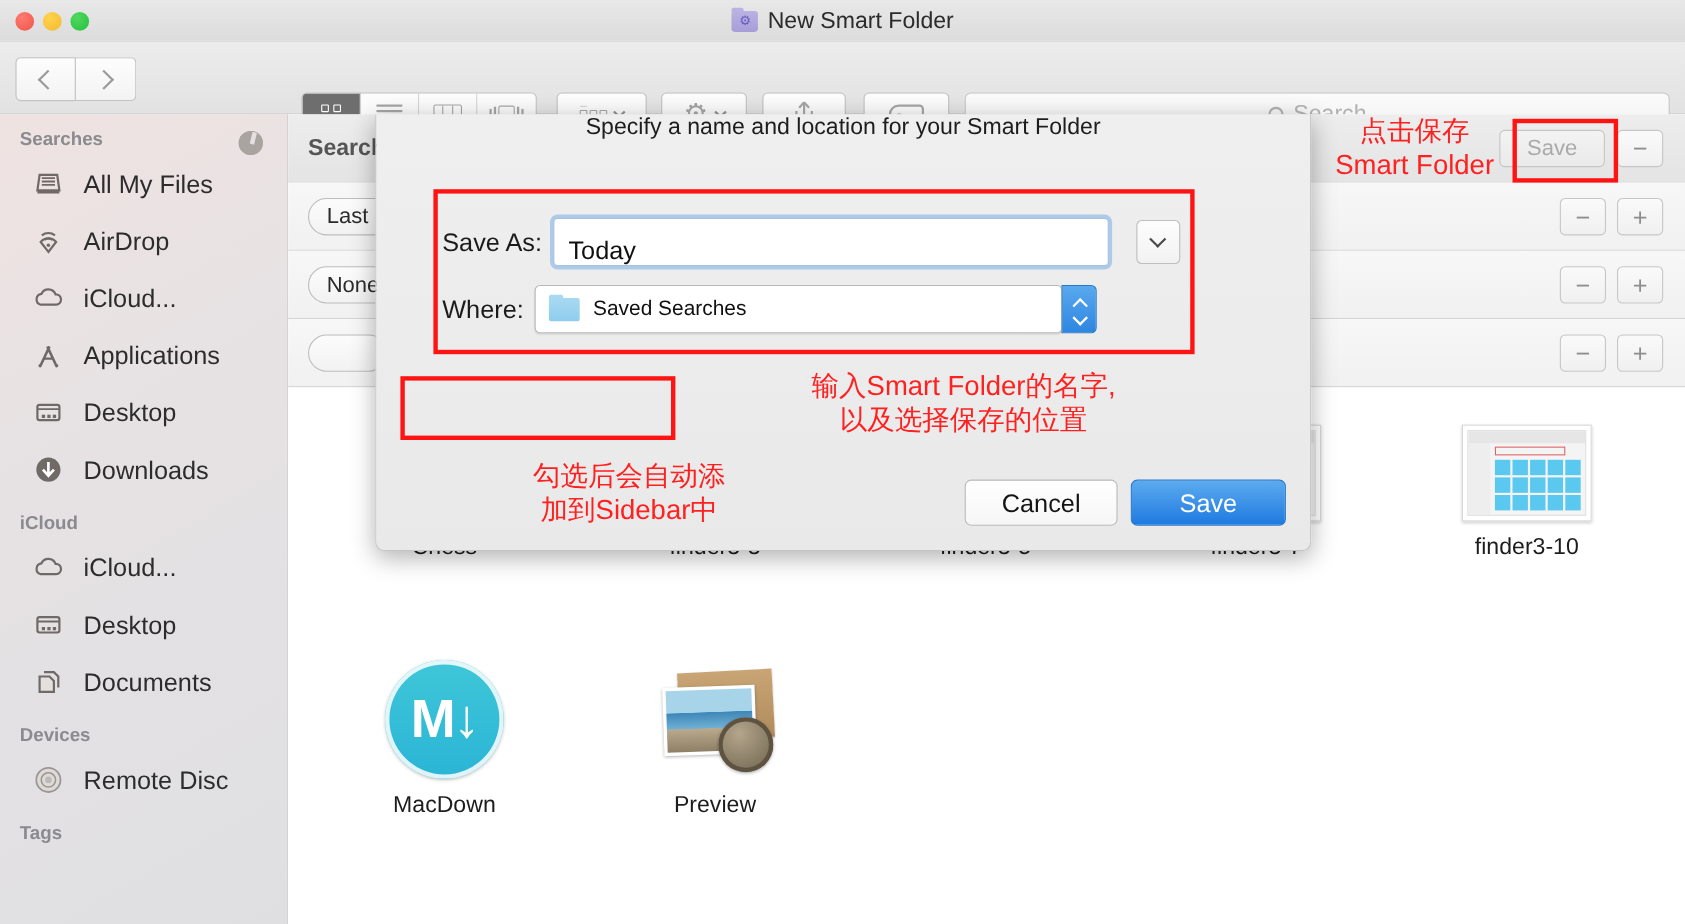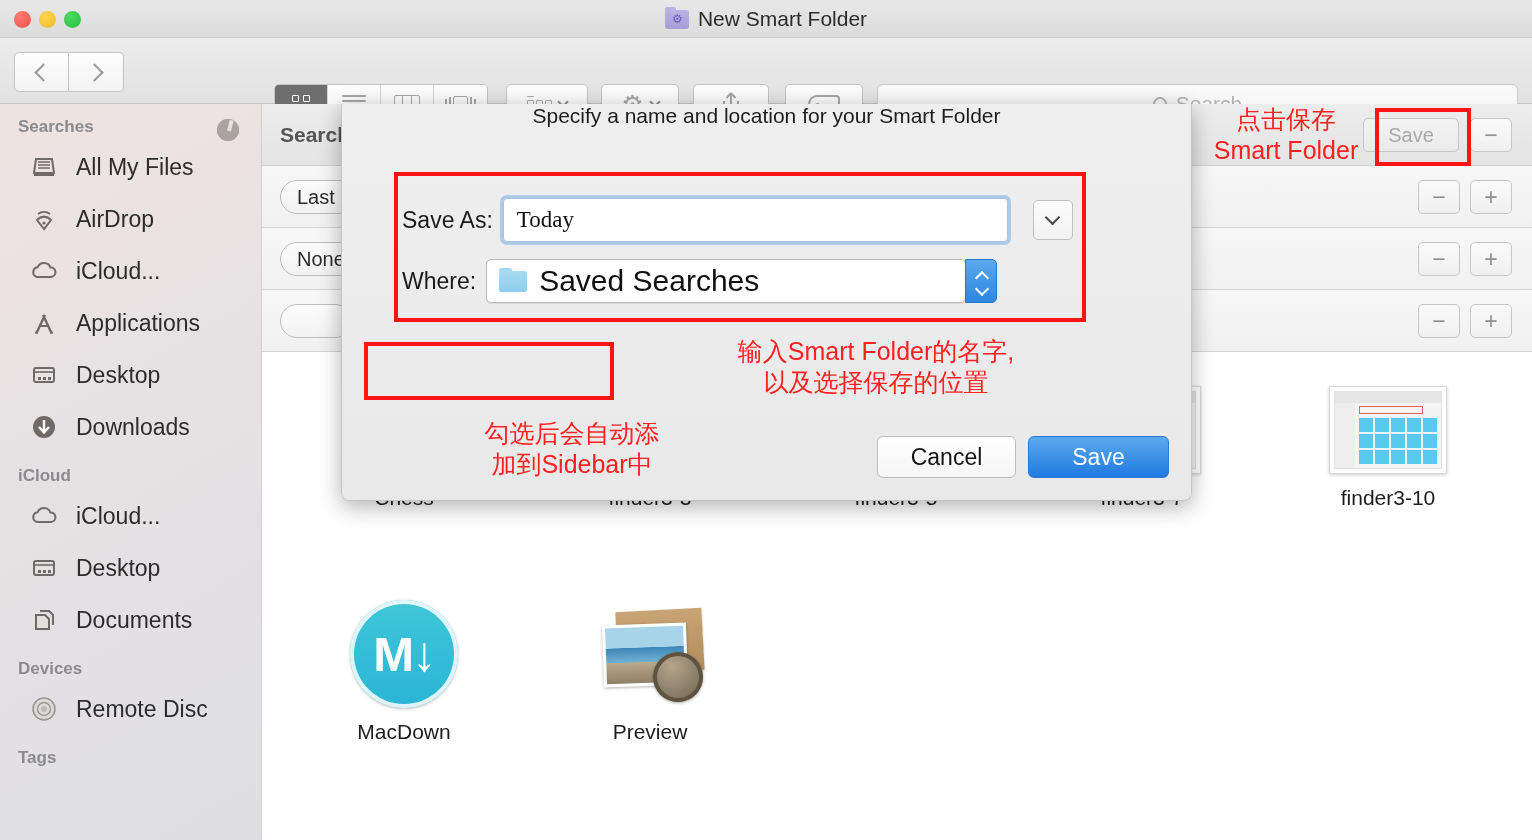--- a/index.html
+++ b/index.html
@@ -225,42 +225,42 @@
     border-radius: 0 0 8px 8px;
     box-shadow: 0 6px 22px rgba(0,0,0,0.3);
   }
   .sheet-title { text-align: center; font-size: 21px; color: #1d1d1d; }
   .row-saveas { position: absolute; left: 60px; top: 94px; display: flex; align-items: center; gap: 10px; }
   .lbl { font-size: 23px; color: #1b1b1b; }
   .nameinput {
     width: 505px; height: 44px; background: #fff;
     border: 1px solid #a7c3e0; border-radius: 4px;
     box-shadow: 0 0 0 3px rgba(120,175,230,0.55);
-    display: flex; align-items: center; padding-left: 13px;
-    font-size: 23px; color: #101010; font-family: Liberation Serif, serif;
+    display: flex; align-items: flex-end; padding-left: 13px;
+    font-size: 23px; color: #101010;
   }
   .chevbtn {
     width: 40px; height: 40px; margin-left: 15px;
     background: linear-gradient(to bottom, #fdfdfd, #f2f2f2);
     border: 1px solid #bfbfbf; border-radius: 5px;
     display: flex; align-items: center; justify-content: center;
   }
   .chevbtn .c { width: 11px; height: 11px; border-right: 2.6px solid #4a4a4a; border-bottom: 2.6px solid #4a4a4a;
     transform: rotate(45deg); margin-top: -5px; }
   .row-where { position: absolute; left: 60px; top: 155px; display: flex; align-items: center; gap: 10px; }
   .wherebox {
     width: 480px; height: 44px; background: #fff; border: 1px solid #b9b9b9; border-radius: 5px;
     display: flex; align-items: center; padding-left: 12px; gap: 12px;
     box-shadow: 0 1px 1px rgba(0,0,0,0.07);
   }
   .folder-mini { width: 28px; height: 21px; border-radius: 2px;
     background: linear-gradient(to bottom, #a8d9f2, #8fcdee); position: relative; flex:none; }
   .folder-mini:before { content:""; position:absolute; top:-3px; left:0; width:13px;height:4px;
     border-radius:2px 2px 0 0; background:#a8d9f2; }
-  .where-text { font-size: 30px; color: #101010; }
+  .where-text { font-size: 19px; color: #101010; }
   .stepper {
     width: 32px; height: 44px; margin-left: -1px;
     background: linear-gradient(to bottom, #5aa9ef, #2d86e0);
     border: 1px solid #2878c9; border-radius: 0 5px 5px 0;
     display: flex; flex-direction: column; align-items: center; justify-content: center; gap: 4px;
   }
   .st-a { width: 11px; height: 7px; position: relative; }
   .st-a:before { content:""; position:absolute; left:1px; top:1px; width:8px;height:8px;
     border-left:2.3px solid #fff; border-top:2.3px solid #fff; transform: rotate(45deg); }
   .st-a.dn:before { border-left:none; border-top:none; border-right:2.3px solid #fff; border-bottom:2.3px solid #fff; }

